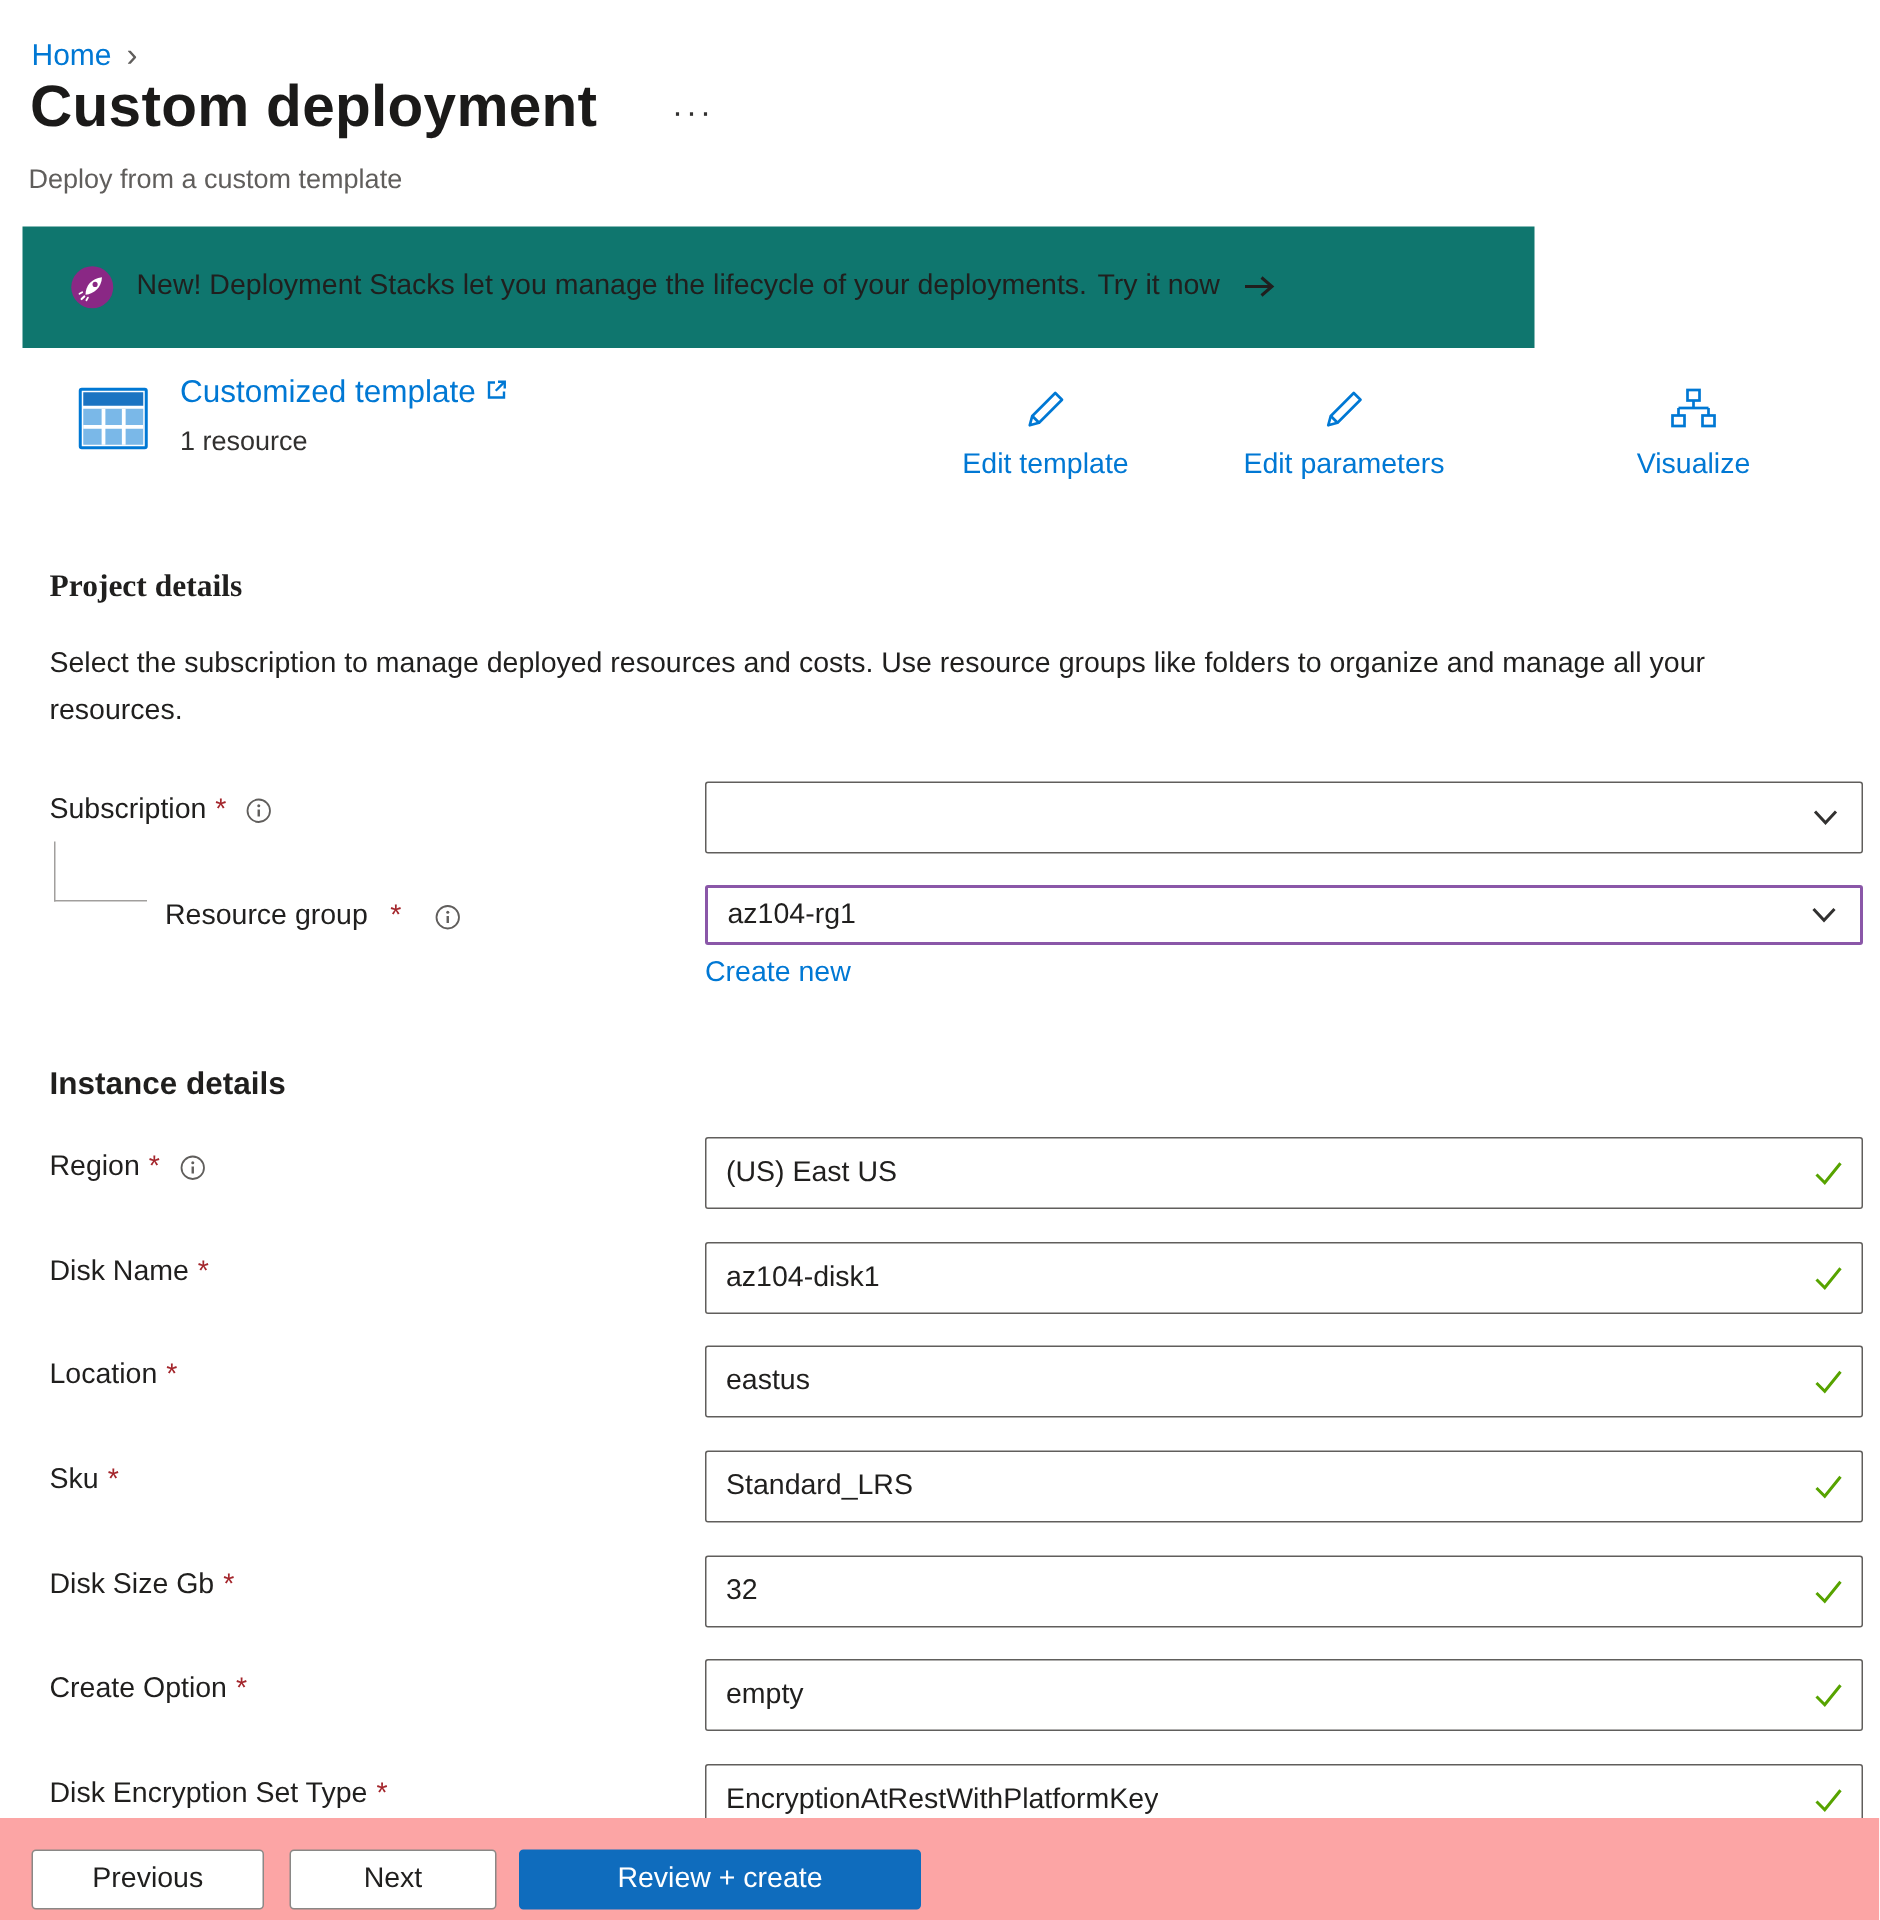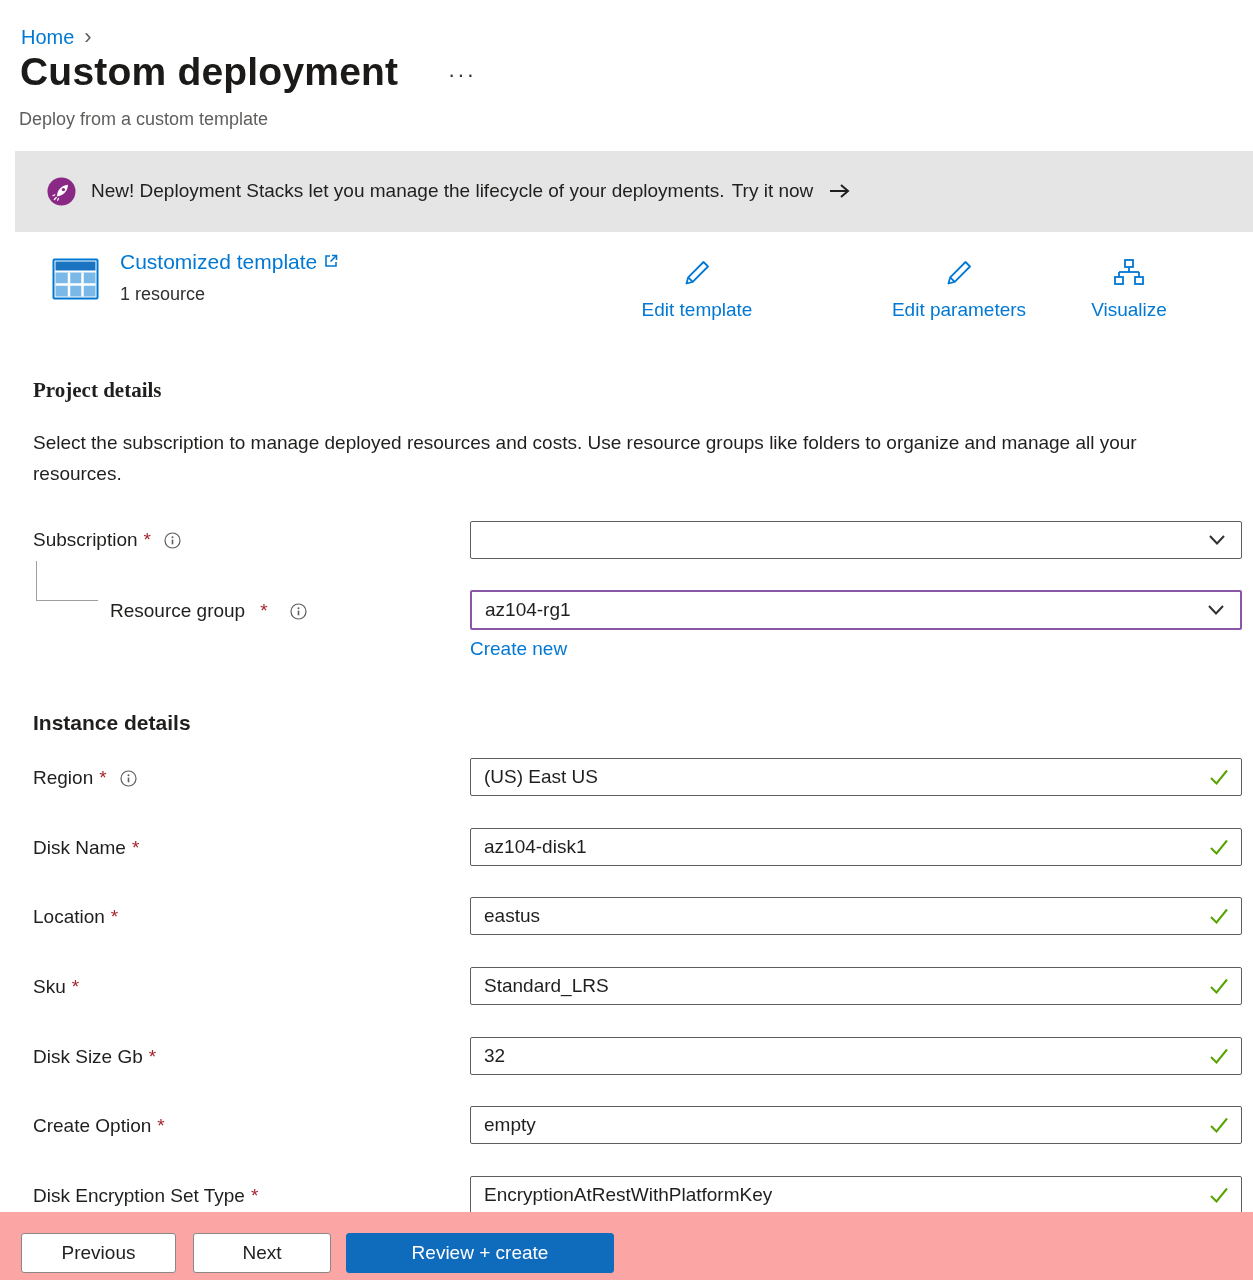--- a/index.html
+++ b/index.html
@@ -18,21 +18,21 @@
   
   .breadcrumb { left: 21px; top: 24px; font-size: 20px; display: flex; align-items: center; gap: 10px; }
   .crumb-sep { color: #605e5c; font-size: 22px; }
 
   
   .page-title { left: 20px; top: 50px; font-size: 39px; font-weight: bold; color: #1b1a19; letter-spacing: 0.2px; }
   .more-btn { left: 448px; top: 62px; font-size: 22px; color: #323130; letter-spacing: 2px; cursor: pointer; }
   .subtitle { left: 19px; top: 109px; font-size: 18px; color: #605e5c; }
 
   
-  .banner { left: 15px; top: 151px; width: 1238px; height: 81px; background: #e5e5e5; }
+  .banner { left: 15px; top: 151px; width: 1008px; height: 81px; background: #0f766e; }
   .banner-icon { position: absolute; left: 32px; top: 26px; width: 29px; height: 29px; }
   .banner-text { position: absolute; left: 76px; top: 29px; font-size: 19px; color: #201f1e; display: flex; align-items: center; gap: 7px; }
   .banner-cta { color: #201f1e; cursor: pointer; }
   .banner-arrow { margin-left: 8px; display: inline-flex; align-items: center; cursor: pointer; }
 
   
   .tpl-icon { left: 52px; top: 256px; }
   .tpl-link { left: 120px; top: 250px; font-size: 21px; display: flex; align-items: flex-start; gap: 6px; }
   .tpl-count { left: 120px; top: 284px; font-size: 18px; color: #323130; }
   .tpl-action { top: 256px; width: 180px; display: flex; flex-direction: column; align-items: center; gap: 6px; cursor: pointer; background: none; border: none; font-family: inherit; }
@@ -40,21 +40,21 @@
 
   
   .section-heading { font-size: 21px; font-weight: bold; color: #201f1e; }
   .desc { left: 33px; top: 427px; width: 1160px; font-size: 19px; line-height: 31px; color: #201f1e; }
 
   
   .field-label { position: absolute; left: 33px; display: flex; align-items: center; gap: 7px; font-size: 19px; color: #201f1e; white-space: nowrap; }
   .req { color: #a4262c; font-size: 19px; margin-left: -1px; }
   .info-icon { display: inline-flex; margin-left: 6px; cursor: default; }
   .input-box {
-    position: absolute; left: 470px; width: 772px; height: 38px;
+    position: absolute; left: 470px; width: 772px; height: 48px;
     border: 1px solid #605e5c; border-radius: 2px; background: #fff;
     display: flex; align-items: center; padding: 0 40px 0 13px; cursor: pointer;
   }
   .input-text { font-size: 19px; color: #201f1e; white-space: nowrap; overflow: hidden; }
   .chev { position: absolute; right: 15px; top: 50%; transform: translateY(-50%); display: inline-flex; }
   .check { position: absolute; right: 11px; top: 50%; transform: translateY(-50%); display: inline-flex; }
   .edited { border: 2px solid #8a57a8; height: 40px; }
   .tree-connector { left: 36px; top: 561px; width: 62px; height: 40px; border-left: 1px solid #a19f9d; border-bottom: 1px solid #a19f9d; }
   .create-new { left: 470px; top: 638px; font-size: 19px; }
 
@@ -130,21 +130,21 @@
   <button class="abs tpl-action" style="left:607px;">
     <span>
       <svg width="34" height="34" viewBox="0 0 34 34">
         <path d="M6.5 27.5 L8.2 21.3 L23.5 6 L28 10.5 L12.7 25.8 Z" fill="none" stroke="#0078d4" stroke-width="1.8" stroke-linejoin="round"></path>
         <line x1="8.2" y1="21.3" x2="12.7" y2="25.8" stroke="#0078d4" stroke-width="1.8"></line>
       </svg>
     </span>
     <span class="lbl">Edit template</span>
   </button>
 
-  <button class="abs tpl-action" style="left:869px;">
+  <button class="abs tpl-action" style="left:806px;">
     <span>
       <svg width="34" height="34" viewBox="0 0 34 34">
         <path d="M6.5 27.5 L8.2 21.3 L23.5 6 L28 10.5 L12.7 25.8 Z" fill="none" stroke="#0078d4" stroke-width="1.8" stroke-linejoin="round"></path>
         <line x1="8.2" y1="21.3" x2="12.7" y2="25.8" stroke="#0078d4" stroke-width="1.8"></line>
       </svg>
     </span>
     <span class="lbl">Edit parameters</span>
   </button>
 
   <button class="abs tpl-action" style="left:1039px;">

